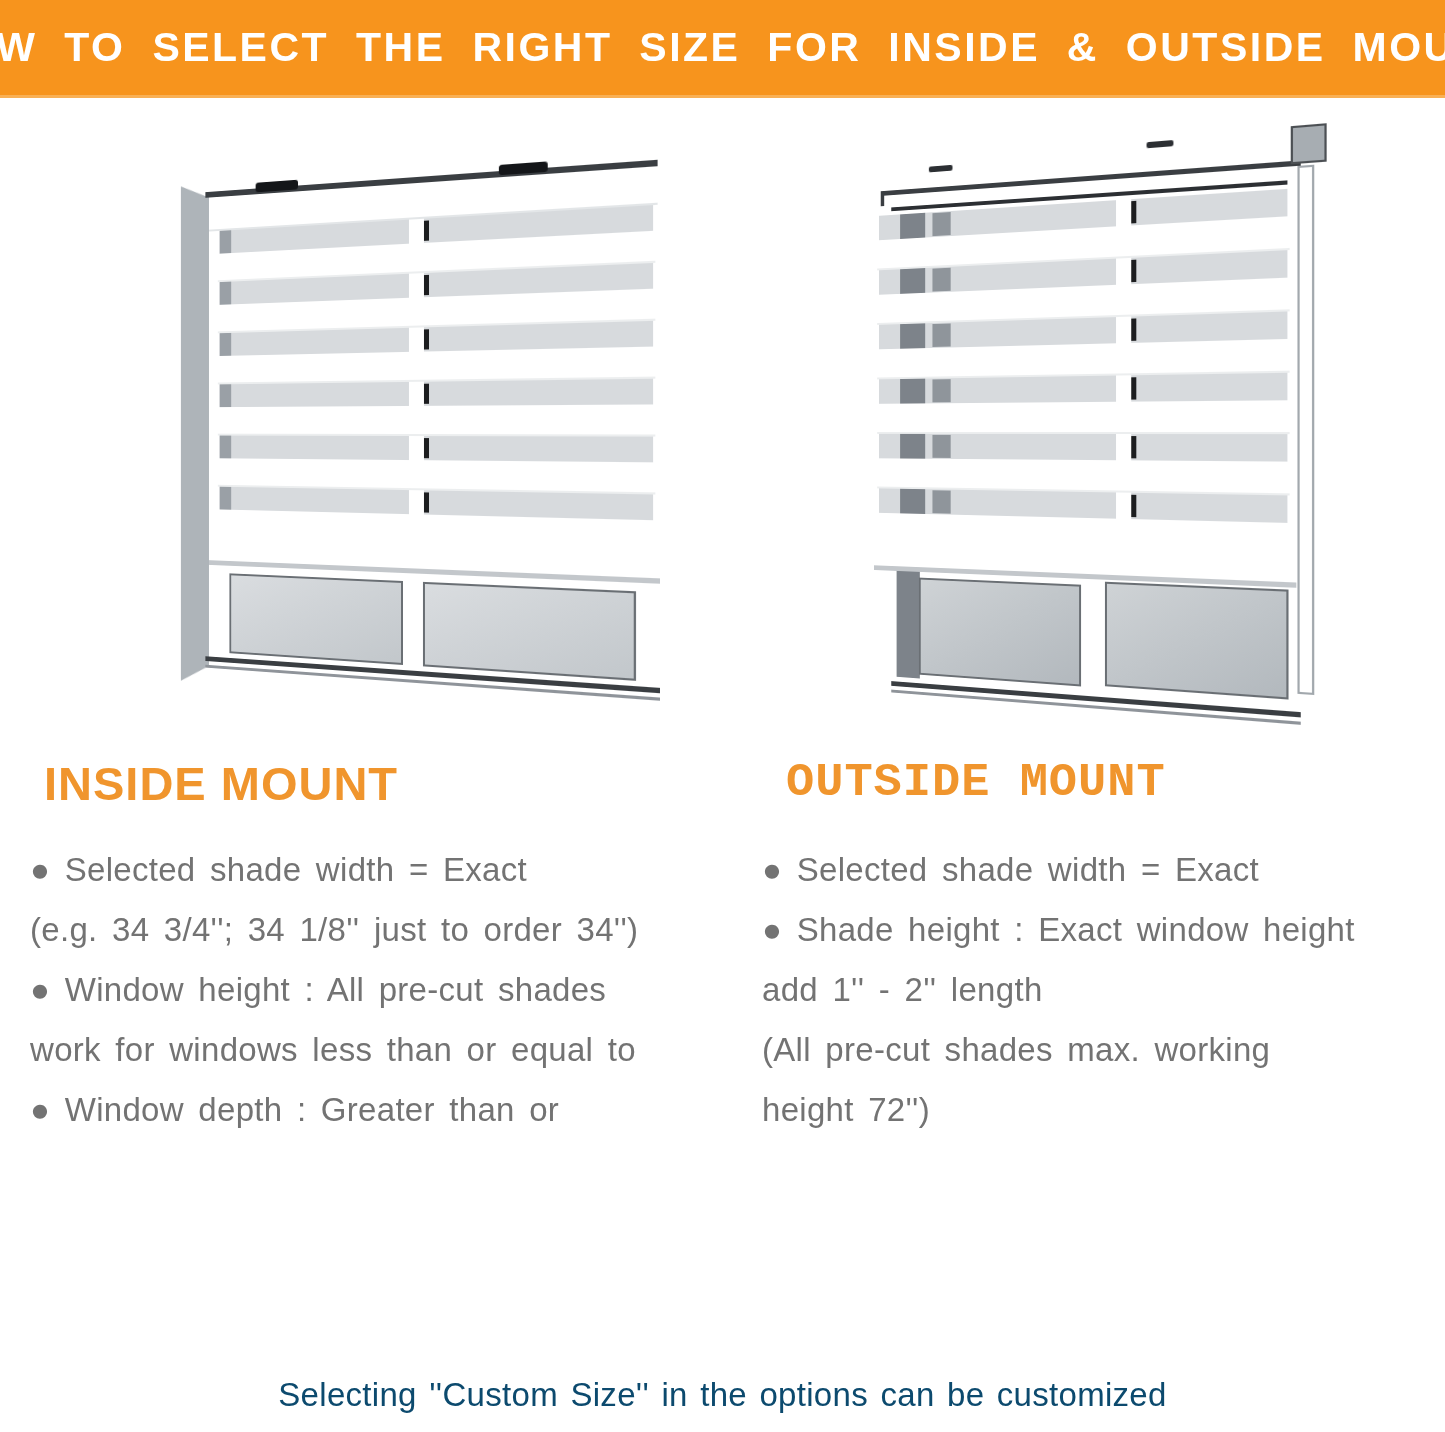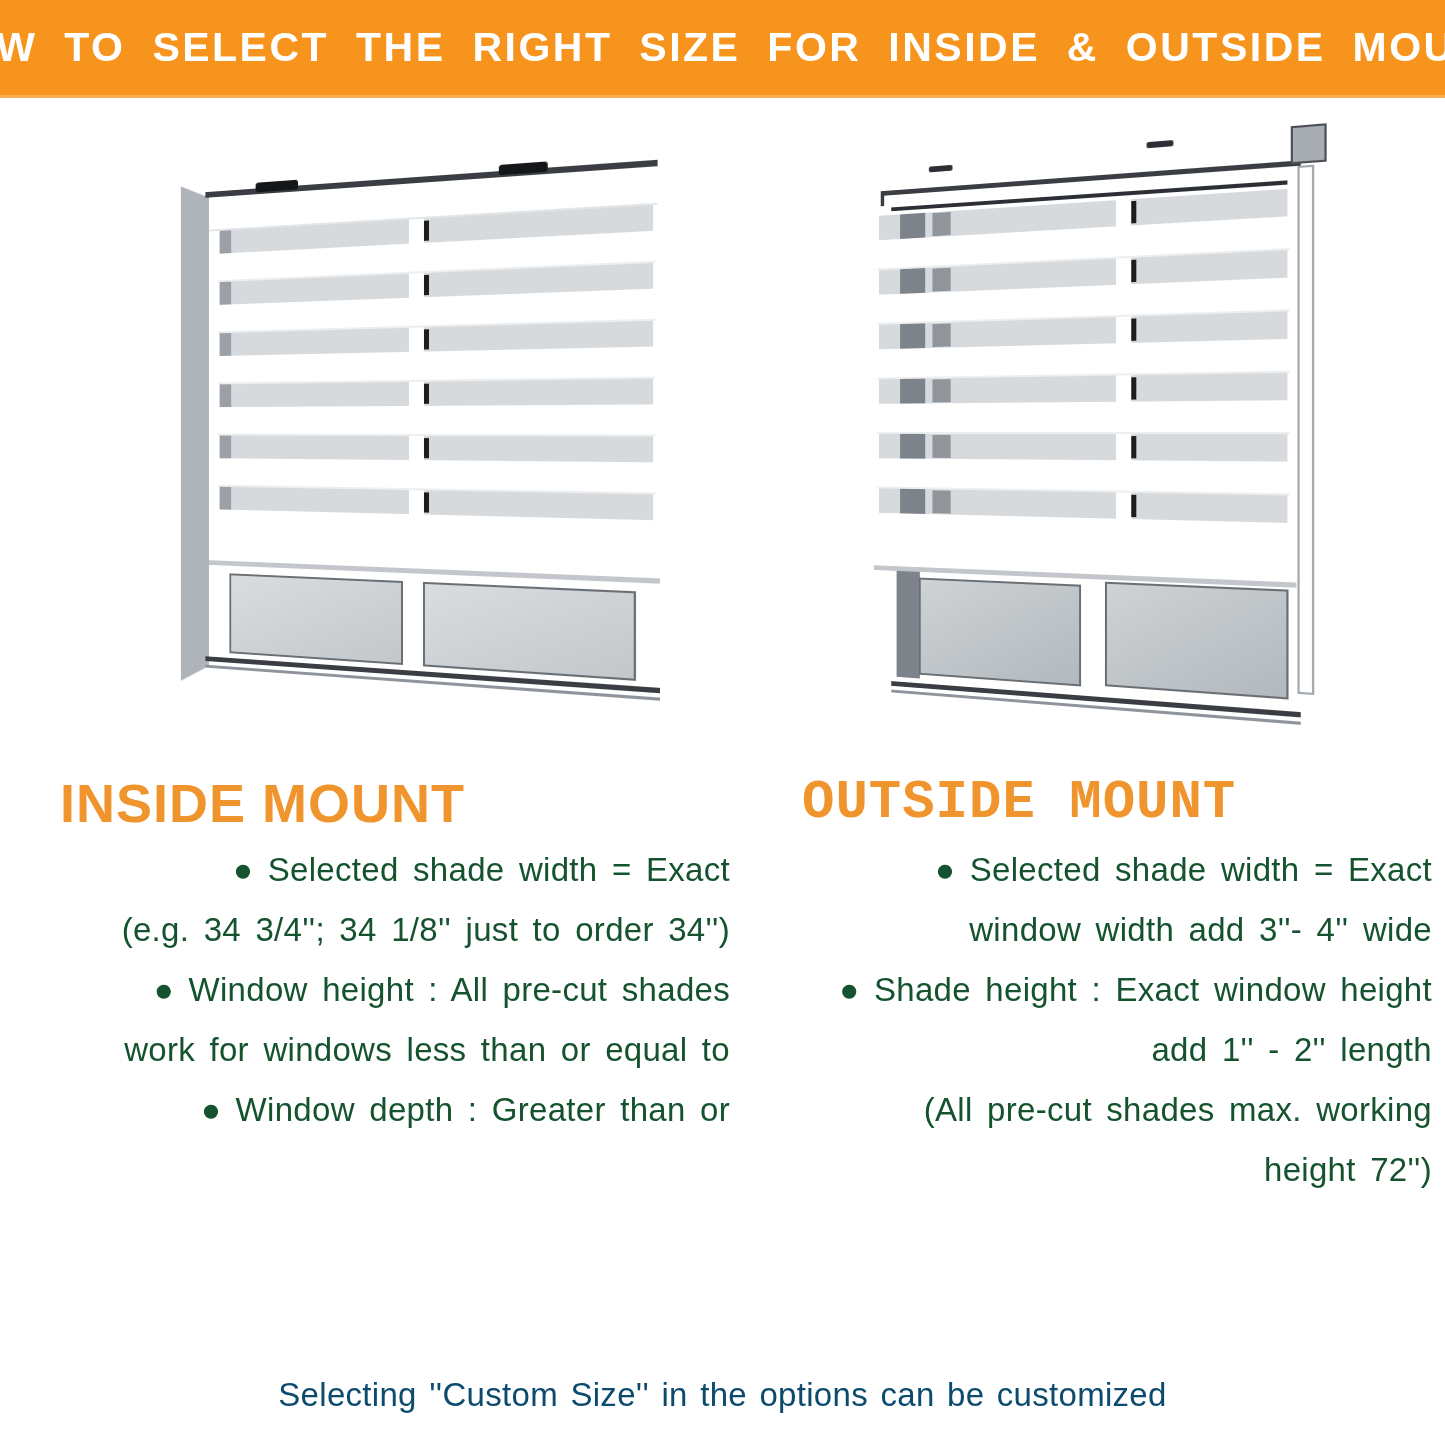--- a/index.html
+++ b/index.html
@@ -27,35 +27,35 @@
   .illus svg { display:block; }
   .illus-left  { left:162px; top:150px; width:482px; height:555px;
     transform:perspective(1200px) rotateY(-19deg) scaleX(1.05);
   }
   .illus-right { left:858px; top:138px; width:460px; height:588px;
     transform:perspective(1200px) rotateY(-19deg) scaleX(1.05);
   }
 
   
   .mount-title {
-    position:absolute; margin:16px;
-    color:#F0952D; font-size:54px; font-weight:bold;
+    position:absolute; margin:0;
+    color:#F0952D; font-size:47px; font-weight:bold;
     letter-spacing:1px; white-space:nowrap;
   }
   .mount-title.left  { left:44px;  top:756px; }
   .mount-title.right { left:786px; top:756px;font-family:Liberation Mono, monospace; }
 
   
   .col { position:absolute; top:840px; }
   .col-left  { left:30px;  width:700px; }
   .col-right { left:762px; width:670px; }
   .line {
     height:60px; line-height:60px;
     font-size:33px; letter-spacing:0.3px; word-spacing:5px;
-    white-space:nowrap; color:#14532d;text-align:right;
+    white-space:nowrap; color:#737373;
   }
 
   
   .footer-note {
     position:absolute; left:0; top:1376px; width:1445px;
     text-align:center; font-size:33px; color:#0c4a6e;
     letter-spacing:0.3px; word-spacing:3px;
   }
 </style>
 </head>
@@ -235,21 +235,20 @@
   <div class="col col-left">
     <div class="line">●  Selected shade width = Exact</div>
     <div class="line">(e.g. 34 3/4''; 34 1/8'' just to order 34'')</div>
     <div class="line">●  Window height : All pre-cut shades</div>
     <div class="line">work for windows less than or equal to</div>
     <div class="line">●  Window depth : Greater than or</div>
   </div>
 
   <div class="col col-right">
     <div class="line">●  Selected shade width = Exact</div>
-    <div class="line">window width add 3''- 4'' wide</div>
     <div class="line">●  Shade height : Exact window height</div>
     <div class="line">add 1'' - 2'' length</div>
     <div class="line">(All pre-cut shades max. working</div>
     <div class="line">height 72'')</div>
   </div>
 
   <div class="footer-note">Selecting ''Custom Size'' in the options can be customized</div>
 
 </div>
 

